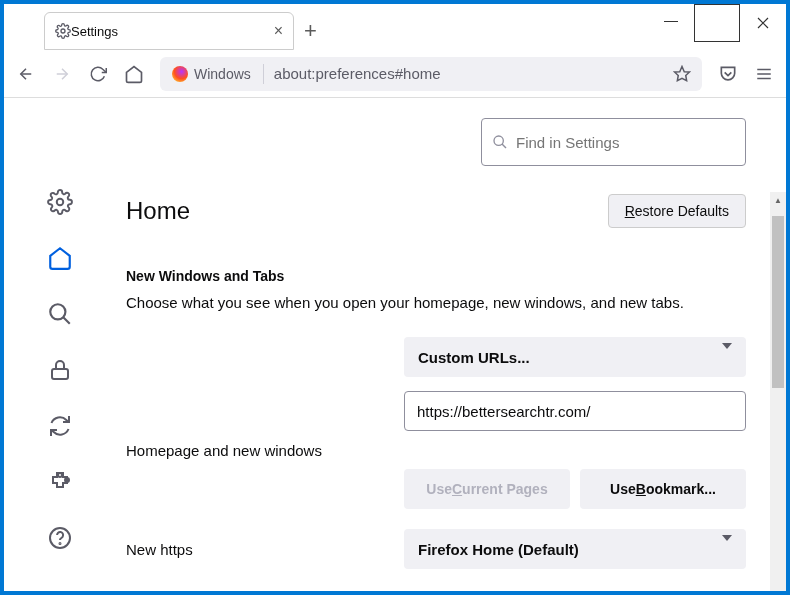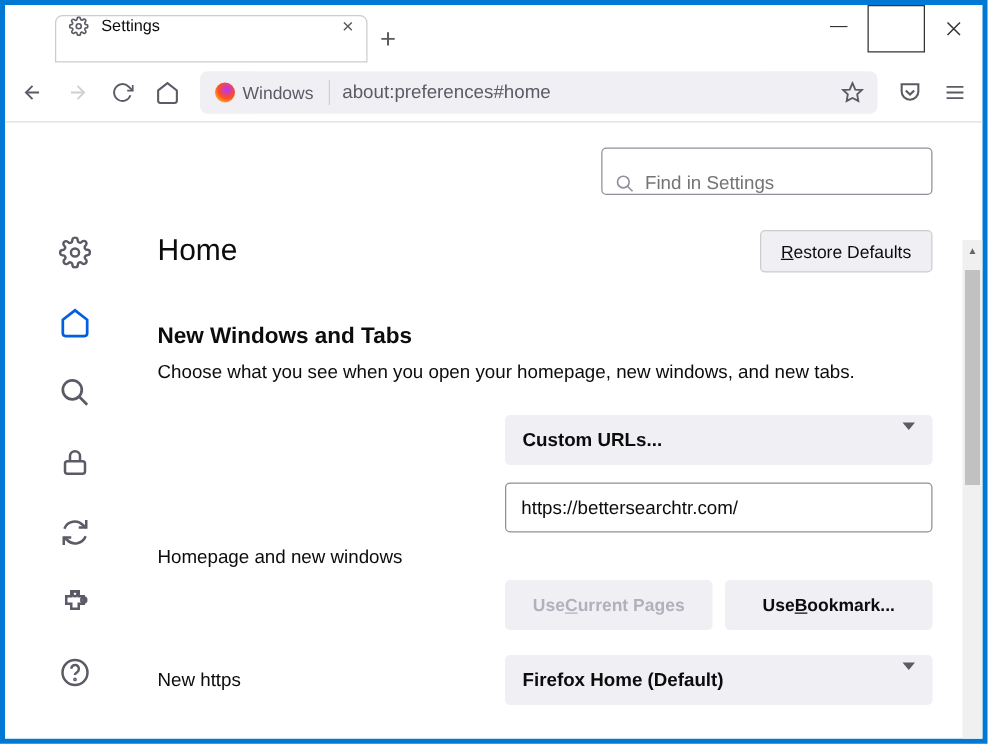--- a/index.html
+++ b/index.html
@@ -1,18 +1,18 @@
 <!DOCTYPE html>
 <html><head>
 <meta charset="utf-8">
 <style>
 * { margin: 0; padding: 0; box-sizing: border-box; font-family: "Segoe UI", Tahoma, sans-serif; }
 body { width: 790px; height: 595px; background: #fff; border: 4px solid #0078d4; position: relative; overflow: hidden; }
 .titlebar { height: 46px; display: flex; align-items: flex-start; }
-.tab { margin-left: 40px; margin-top: 8px; width: 250px; height: 38px; background: #fff; border: 1px solid #ccc; border-radius: 6px 6px 0 0; display: flex; padding: 0 10px; gap: 10px; }
+.tab { margin-left: 40px; margin-top: 8px; width: 250px; height: 38px; background: #fff; border: 1px solid #ccc; border-radius: 6px 6px 0 0; display: flex; align-items: center; padding: 0 10px; }
 .tab .gear { width: 16px; height: 16px; }
 .tab-title { flex: 1; font-size: 13px; color: #0c0c0c; }
 .tab-close { font-size: 16px; color: #5b5b5b; cursor: pointer; }
 .newtab { margin-left: 10px; margin-top: 14px; font-size: 22px; color: #5b5b5b; cursor: pointer; }
 .wincontrols { margin-left: auto; display: flex; }
 .wincontrols div { width: 46px; height: 38px; display: flex; align-items: center; justify-content: center; color: #333; font-size: 14px; cursor: pointer; }
 .win-min { font-size: 24px; position: relative; top: -3px; }
 .win-max-box { width: 10px; height: 10px; border: 1px solid #333; }
 .toolbar { height: 48px; border-bottom: 1px solid #ddd; display: flex; align-items: center; padding: 0 12px; gap: 16px; }
 .tb-icon { width: 20px; height: 20px; color: #5b5b66; cursor: pointer; display: flex; align-items: center; justify-content: center; }
@@ -23,27 +23,27 @@
 .fx-text { color: #5b5b66; font-size: 14px; }
 .url-divider { width: 1px; height: 20px; background: #cfcfd8; }
 .url-text { color: #5b5b66; font-size: 15px; }
 .url-right { margin-left: auto; display: flex; align-items: center; gap: 14px; }
 .content { display: flex; height: calc(595px - 46px - 48px - 8px); position: relative; }
 .sidebar { width: 112px; padding-top: 90px; display: flex; flex-direction: column; align-items: center; gap: 28px; }
 .sidebar .sb-item { width: 28px; height: 28px; display: flex; align-items: center; justify-content: center; color: #5b5b66; cursor: pointer; }
 .sidebar .sb-item.active { color: #0060df; }
 .main { flex: 1; padding: 20px 40px 0 10px; overflow: hidden; }
 .search-row { display: flex; justify-content: flex-end; }
-.search-input { width: 265px; height: 38px; border: 1px solid #8f8f9d; border-radius: 4px; display: flex; align-items: flex-end; padding: 0 10px; gap: 8px; }
+.search-input { width: 265px; height: 48px; border: 1px solid #8f8f9d; border-radius: 4px; display: flex; align-items: center; padding: 0 10px; gap: 8px; }
 .search-input input { border: none; outline: none; font-size: 15px; color: #333; background: transparent; width: 100%; }
 .pagehead { display: flex; align-items: center; justify-content: space-between; margin-top: 28px; }
 .page-title { font-size: 24px; font-weight: 300; color: #0c0c0d; }
 .restore-btn { padding: 8px 16px; background: #f0f0f4; border: 1px solid #ccc; border-radius: 4px; font-size: 14px; color: #0c0c0d; cursor: pointer; }
 .restore-btn .u { text-decoration: underline; }
-.section-title { font-weight: 600; font-size: 18px; color: #0c0c0d; margin-top: 40px; }
+.section-title { font-weight: 600; font-size: 14px; color: #0c0c0d; margin-top: 40px; }
 .section-desc { font-size: 15px; color: #0c0c0d; margin-top: 8px; line-height: 1.4; }
 .row { display: flex; align-items: center; margin-top: 24px; gap: 16px; }
 .label-col { width: 245px; font-size: 15px; color: #0c0c0d; }
 .field-col { flex: 1; display: flex; flex-direction: column; gap: 10px; padding-left: 17px; }
 .select-box { background: #f0f0f4; border-radius: 4px; height: 40px; display: flex; align-items: center; padding: 0 14px; font-size: 15px; color: #0c0c0d; font-weight: 600; justify-content: space-between; cursor: pointer; }
 .text-input { border: 1px solid #8f8f9d; border-radius: 4px; height: 40px; padding: 0 12px; font-size: 15px; color: #0c0c0d; outline: none; width: 100%; }
 .btn-row { display: flex; gap: 10px; margin-top: 28px; }
 .btn { flex: 1; background: #f0f0f4; border-radius: 4px; height: 40px; display: flex; align-items: center; justify-content: center; font-size: 14px; color: #0c0c0d; font-weight: 600; cursor: pointer; white-space: nowrap; overflow: hidden; padding: 0 8px; }
 .btn.disabled { color: #b1b1bd; cursor: default; }
 .btn .u { text-decoration: underline; }

